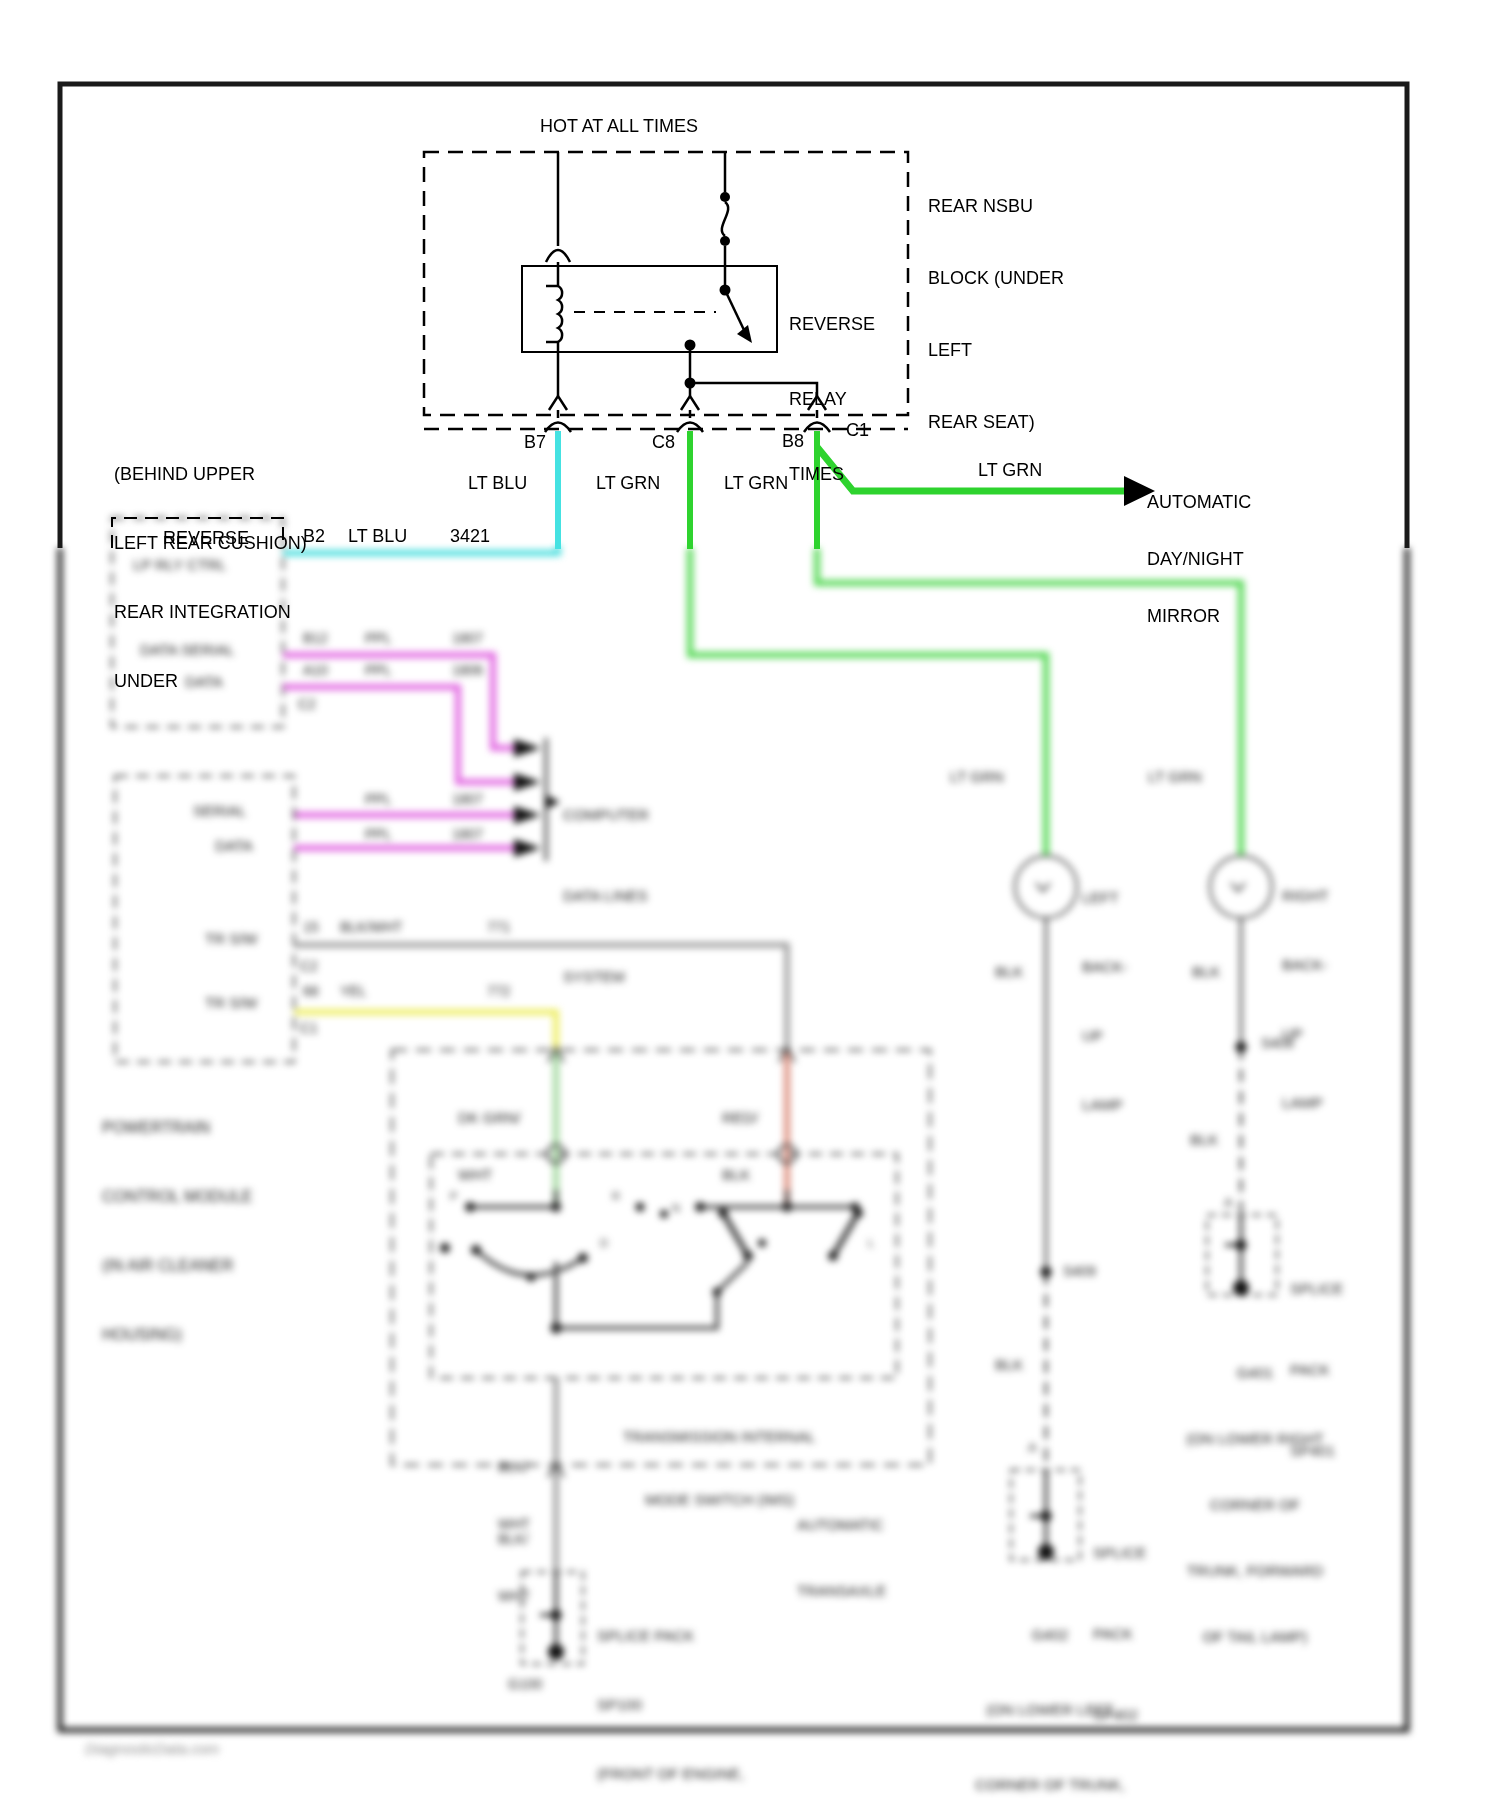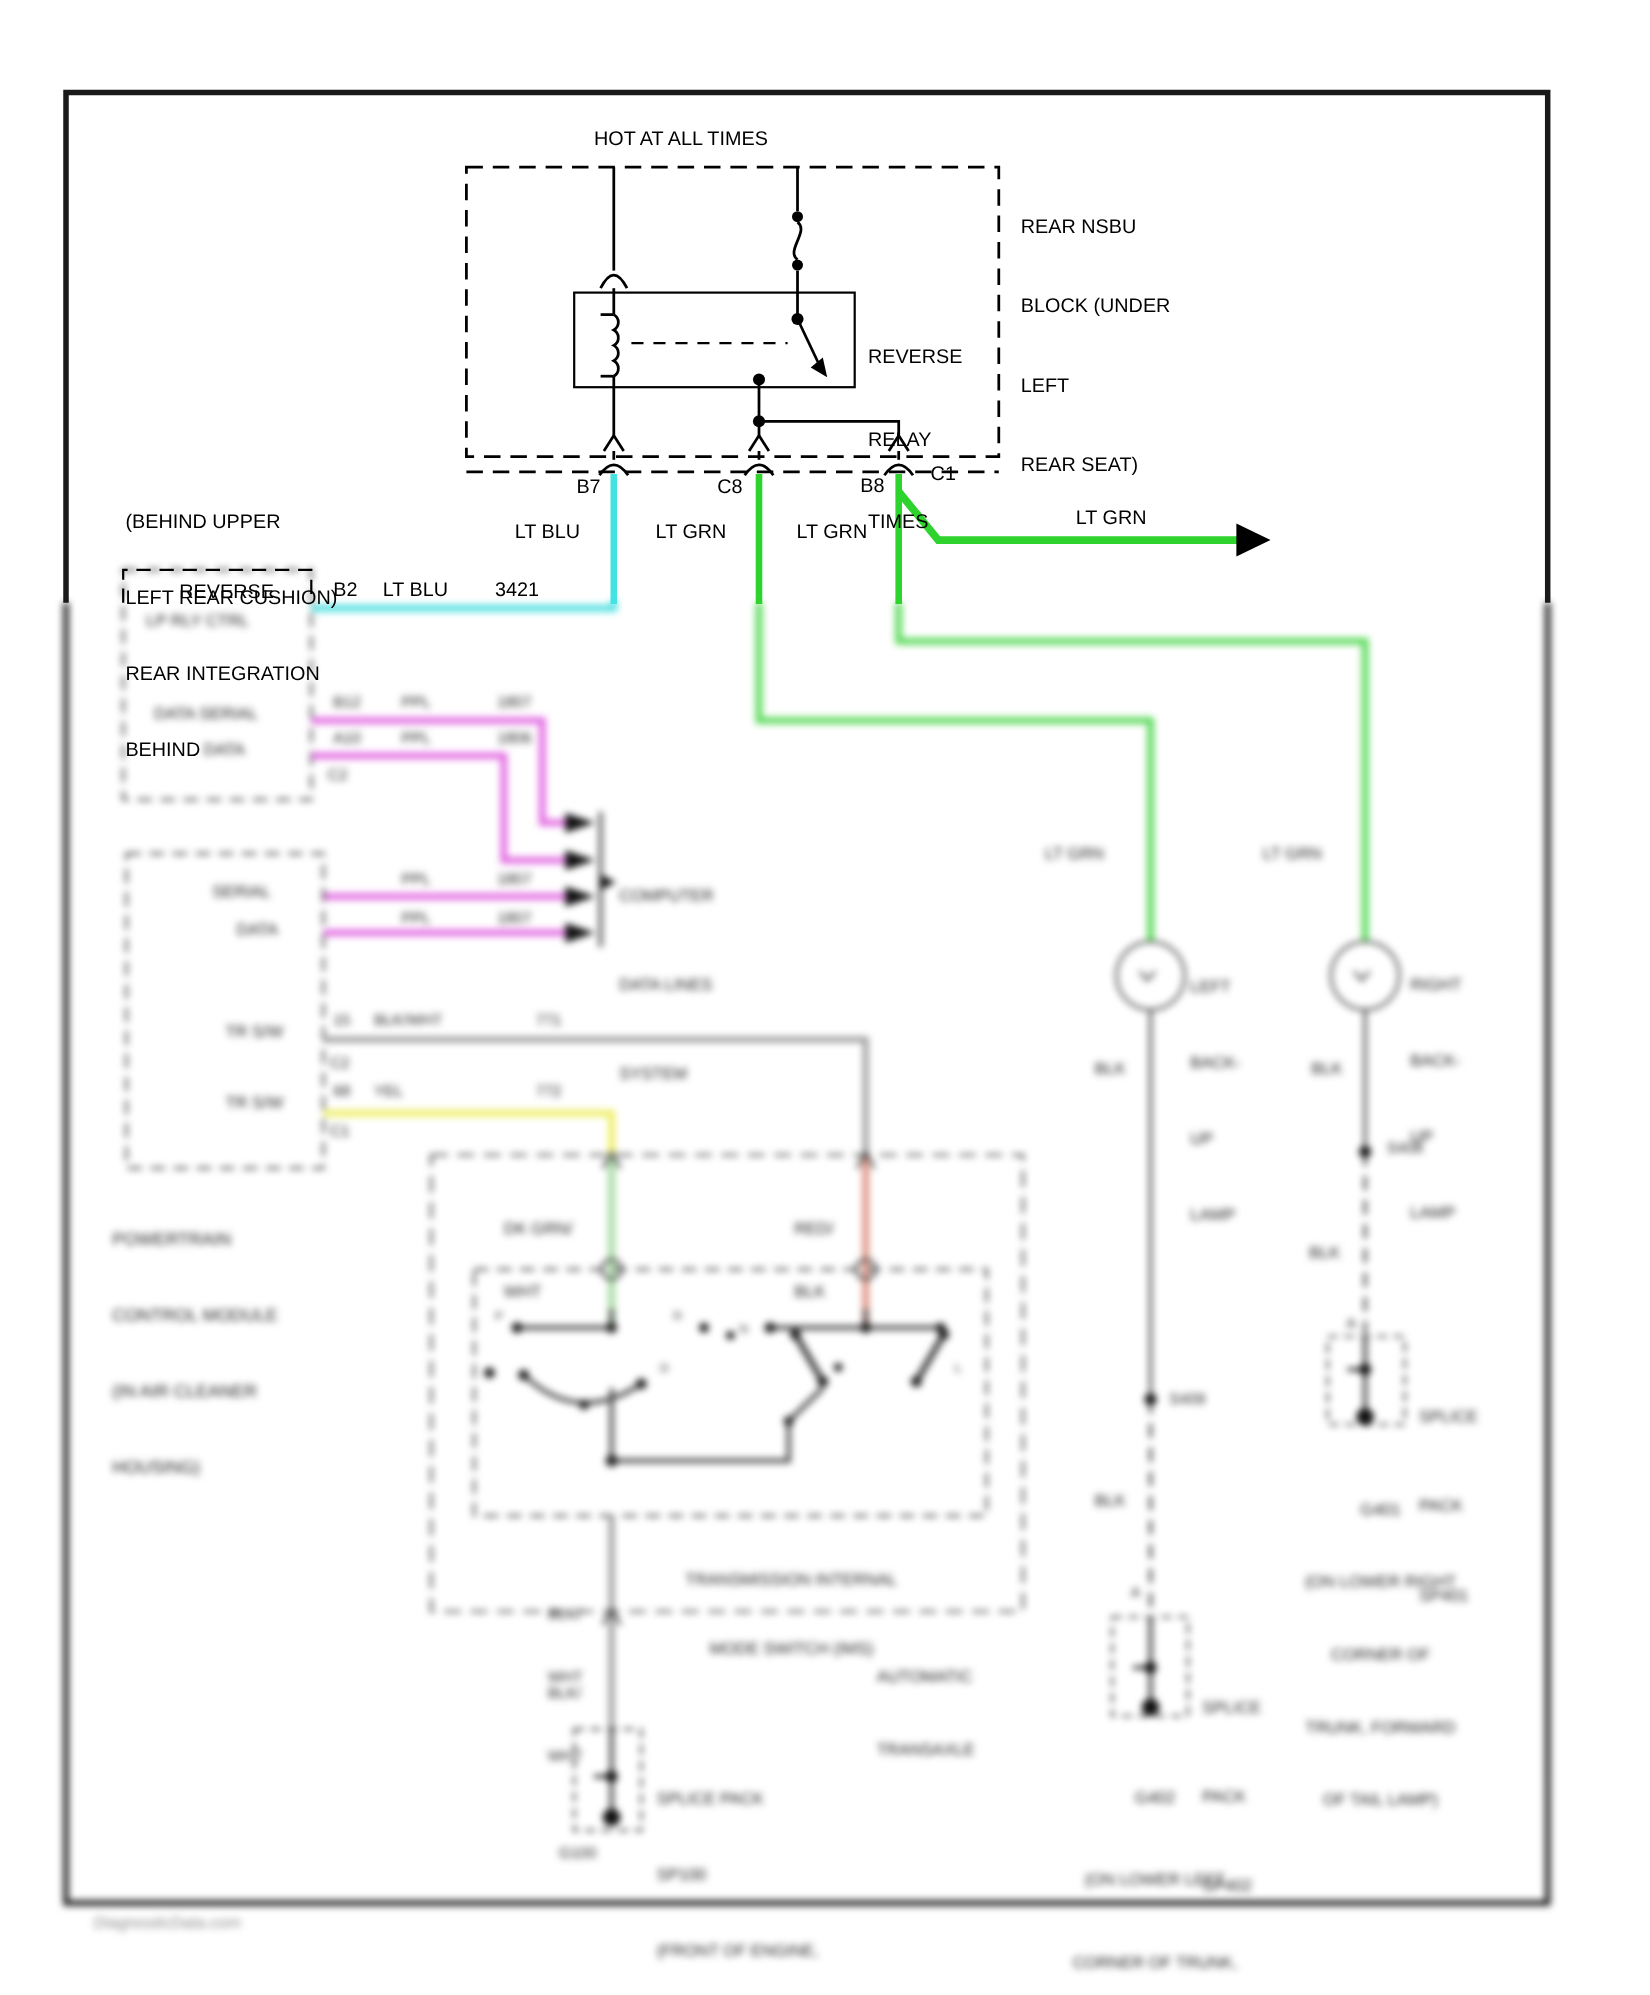--- a/index.html
+++ b/index.html
@@ -386,26 +386,31 @@
     <div class="t" style="left:524px;top:432px">B7</div>
     <div class="t" style="left:652px;top:432px">C8</div>
     <div class="t" style="left:782px;top:431px">B8</div>
     <div class="t" style="left:846px;top:420px">C1</div>
 
     <div class="t" style="left:468px;top:473px">LT BLU</div>
     <div class="t" style="left:596px;top:473px">LT GRN</div>
     <div class="t" style="left:724px;top:473px">LT GRN</div>
     <div class="t" style="left:978px;top:460px">LT GRN</div>
 
+    <div class="t blk" style="left:1147px;top:455px;line-height:19px">
+      <div>AUTOMATIC</div>
+      <div>DAY/NIGHT</div>
+      <div>MIRROR</div>
+    </div>
 
     <div class="t blk" style="left:114px;top:417px;line-height:23px">
       <div>(BEHIND UPPER</div>
       <div>LEFT REAR CUSHION)</div>
       <div>REAR INTEGRATION</div>
-      <div>BEHIND</div>
+      <div>UNDER</div>
     </div>
 
     <div class="t" style="left:163px;top:528px">REVERSE</div>
     <div class="t" style="left:303px;top:526px">B2</div>
     <div class="t" style="left:348px;top:526px">LT BLU</div>
     <div class="t" style="left:450px;top:526px">3421</div>
   </div>
 
 </div>
 

